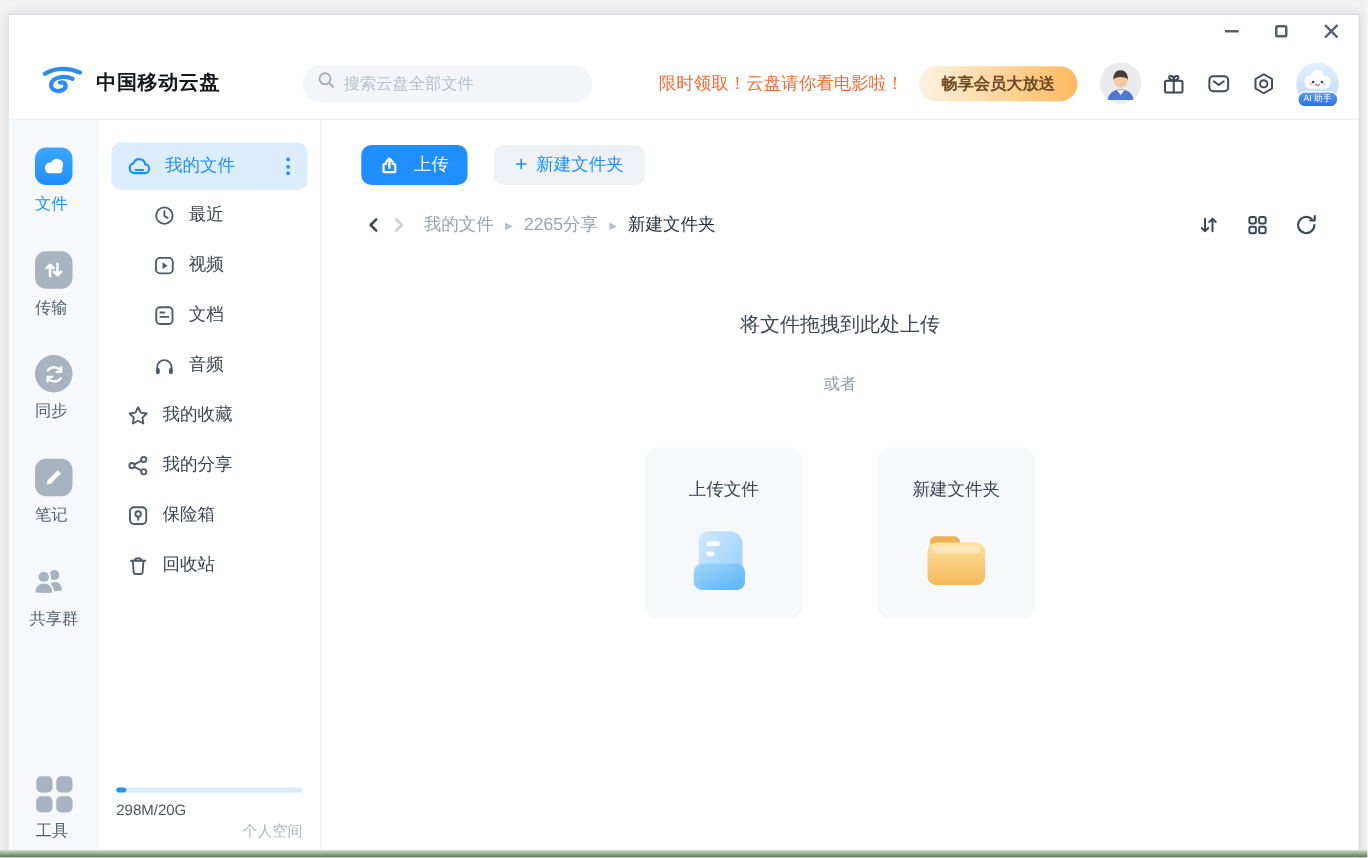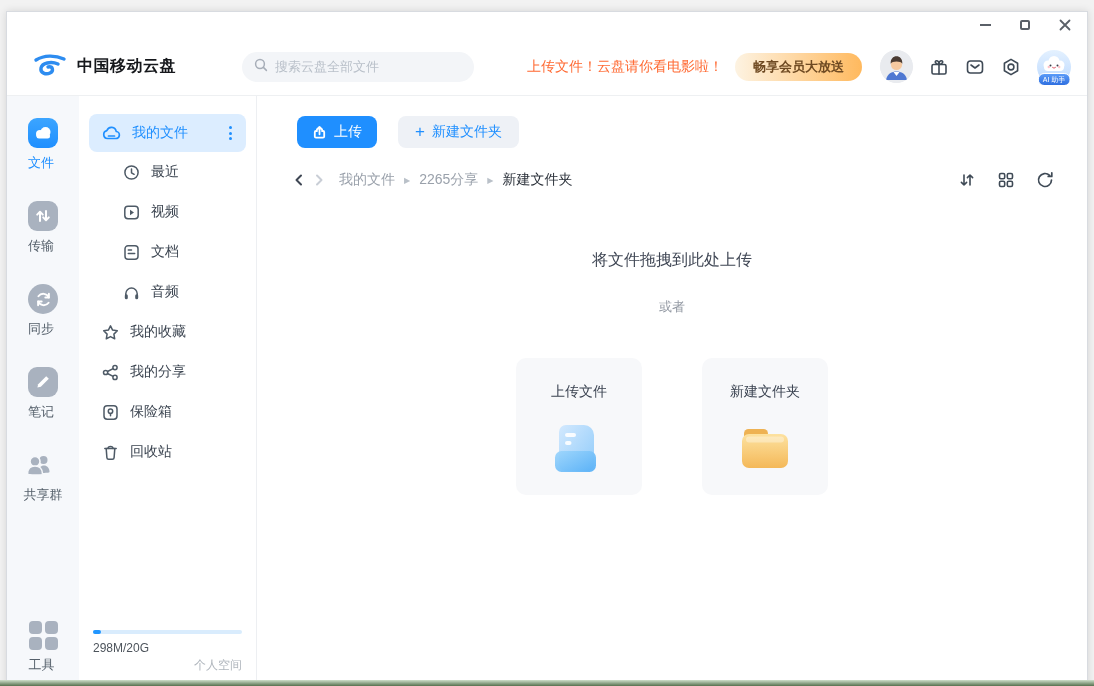--- a/index.html
+++ b/index.html
@@ -58,21 +58,21 @@
   .storage { margin-top:auto; padding:0 4px; }
   .bar { height:4px; background:#d9ecfd; border-radius:2px; position:relative; margin-bottom:7px; }
   .bar i { position:absolute; left:0; top:0; bottom:0; width:8px; background:#2196ff; border-radius:2px; }
   .storage-row { display:flex; justify-content:space-between; font-size:12px; }
   .storage-usage { color:#4d545c; }
   .storage-space { color:#b0b6bd;margin-top:16px; }
 
   
   .main { flex:1; padding:20px 32px 0; display:flex; flex-direction:column; }
   .toolbar { display:flex; align-items:center; gap:21px; }
-  .btn-upload { height:32px; padding:0 15px; border:none; border-radius:8px; background:#1f8fff; color:#fff; font-size:14px; display:flex; align-items:center; gap:7px; cursor:pointer; font-family:inherit;margin-left:8px; }
+  .btn-upload { height:32px; padding:0 15px; border:none; border-radius:8px; background:#1f8fff; color:#fff; font-size:14px; display:flex; align-items:center; gap:12px; cursor:pointer; font-family:inherit; }
   .btn-newfolder { height:32px; padding:0 17px; border:none; border-radius:8px; background:#eef1f6; color:#1f8fff; font-size:14px; display:flex; align-items:center; gap:7px; cursor:pointer; font-family:inherit; }
   .plus { font-size:17px; line-height:1; margin-top:-1px; }
   .crumb-row { margin-top:22px; display:flex; align-items:center; }
   .nav-arrow { width:20px; height:20px; display:flex; align-items:center; justify-content:center; cursor:pointer; }
   .crumbs { display:flex; align-items:center; margin-left:10px; font-size:14px; }
   .crumb { color:#9aa1ab; cursor:pointer; }
   .crumb.current { color:#2b313a; cursor:default; }
   .crumb-sep { font-size:8px; color:#b9c0c8; margin:0 9px; }
   .view-ics { margin-left:auto; display:flex; align-items:center; gap:19px; }
   .view-ic { width:20px; height:20px; display:flex; align-items:center; justify-content:center; cursor:pointer; }
@@ -120,21 +120,21 @@
       <div class="search">
         <span>
           <svg width="14" height="14" viewBox="0 0 14 14">
               <circle cx="6" cy="6" r="4.4" fill="none" stroke="#a7aeb8" stroke-width="1.5"></circle>
               <path d="M9.4 9.4l3 3" stroke="#a7aeb8" stroke-width="1.5" stroke-linecap="round"></path>
             </svg>
         </span>
         <input type="text" placeholder="搜索云盘全部文件" style="">
       </div>
 
-      <span class="promo-text">上传文件！云盘请你看电影啦！</span>
+      <span class="promo-text">限时领取！云盘请你看电影啦！</span>
       <button class="promo-btn">畅享会员大放送</button>
 
       <div class="hdr-right">
         <span class="avatar">
           <svg width="33" height="33" viewBox="0 0 33 33">
             <circle cx="16.5" cy="16.5" r="16.5" fill="#e9ebef"></circle>
             <path d="M6 30c1.2-6.5 6-8.5 10.5-8.5S26 23.5 27 30z" fill="#4f78d2"></path>
             <path d="M13.5 22h6l-3 4z" fill="#fff"></path>
             <circle cx="16.5" cy="14.5" r="5.6" fill="#f6c9a0"></circle>
             <path d="M10.7 13.8c-.4-5 2.6-7.6 5.8-7.6s6.2 2.6 5.8 7.6c-1.2-3-10.4-3-11.6 0z" fill="#4a3b32"></path>

